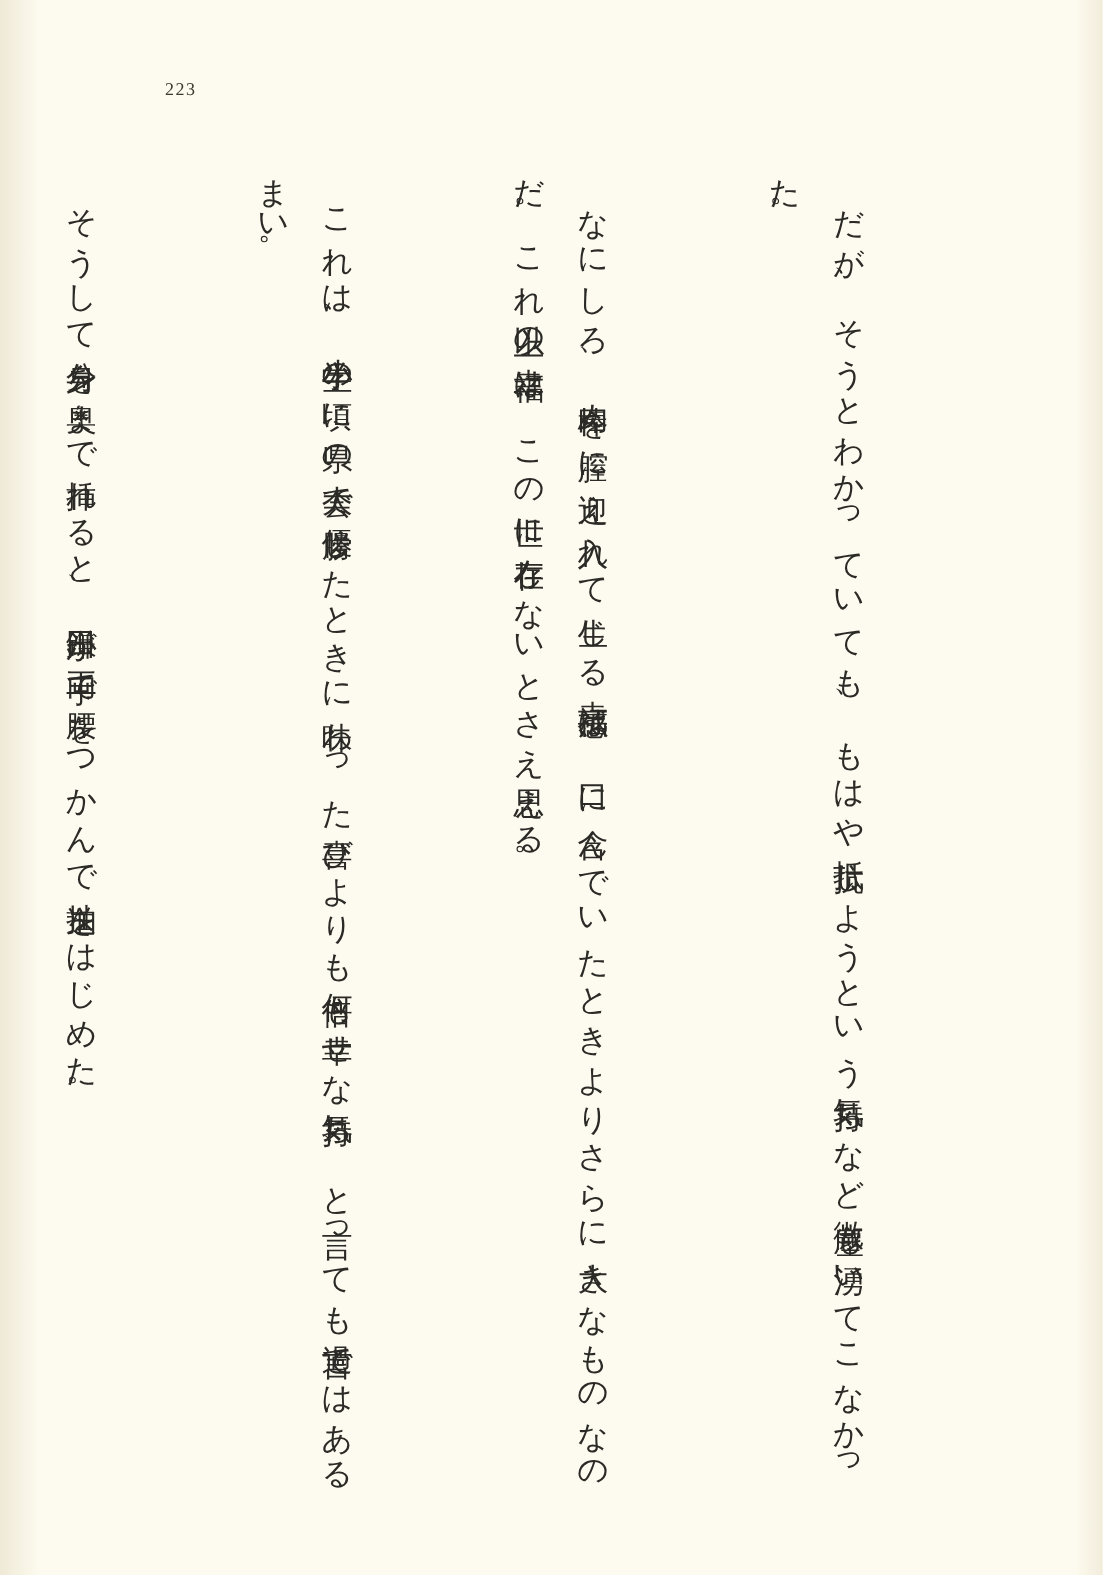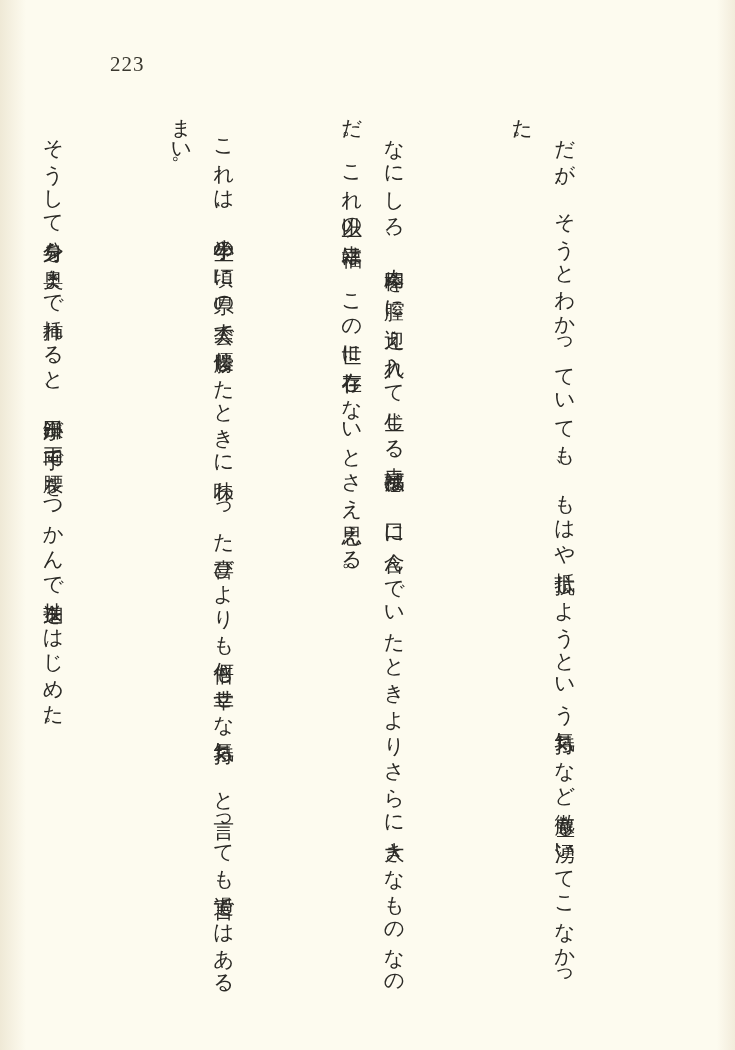--- a/index.html
+++ b/index.html
@@ -37,21 +37,21 @@
     right: 0; top: 0; bottom: 0;
     width: 18px;
     background: linear-gradient(to left, #f2ecdb, rgba(253,251,239,0));
     pointer-events: none;
   }
 
   .page-number {
     position: absolute;
     top: 52px;
     left: 110px;
-    font-size: 21px;
+    font-size: 12px;
     letter-spacing: 1px;
     color: #3a382f;
   }
 
   .body-text {
     position: absolute;
     top: 104px;
     right: 64px;
     height: 880px;
     width: 600px;

